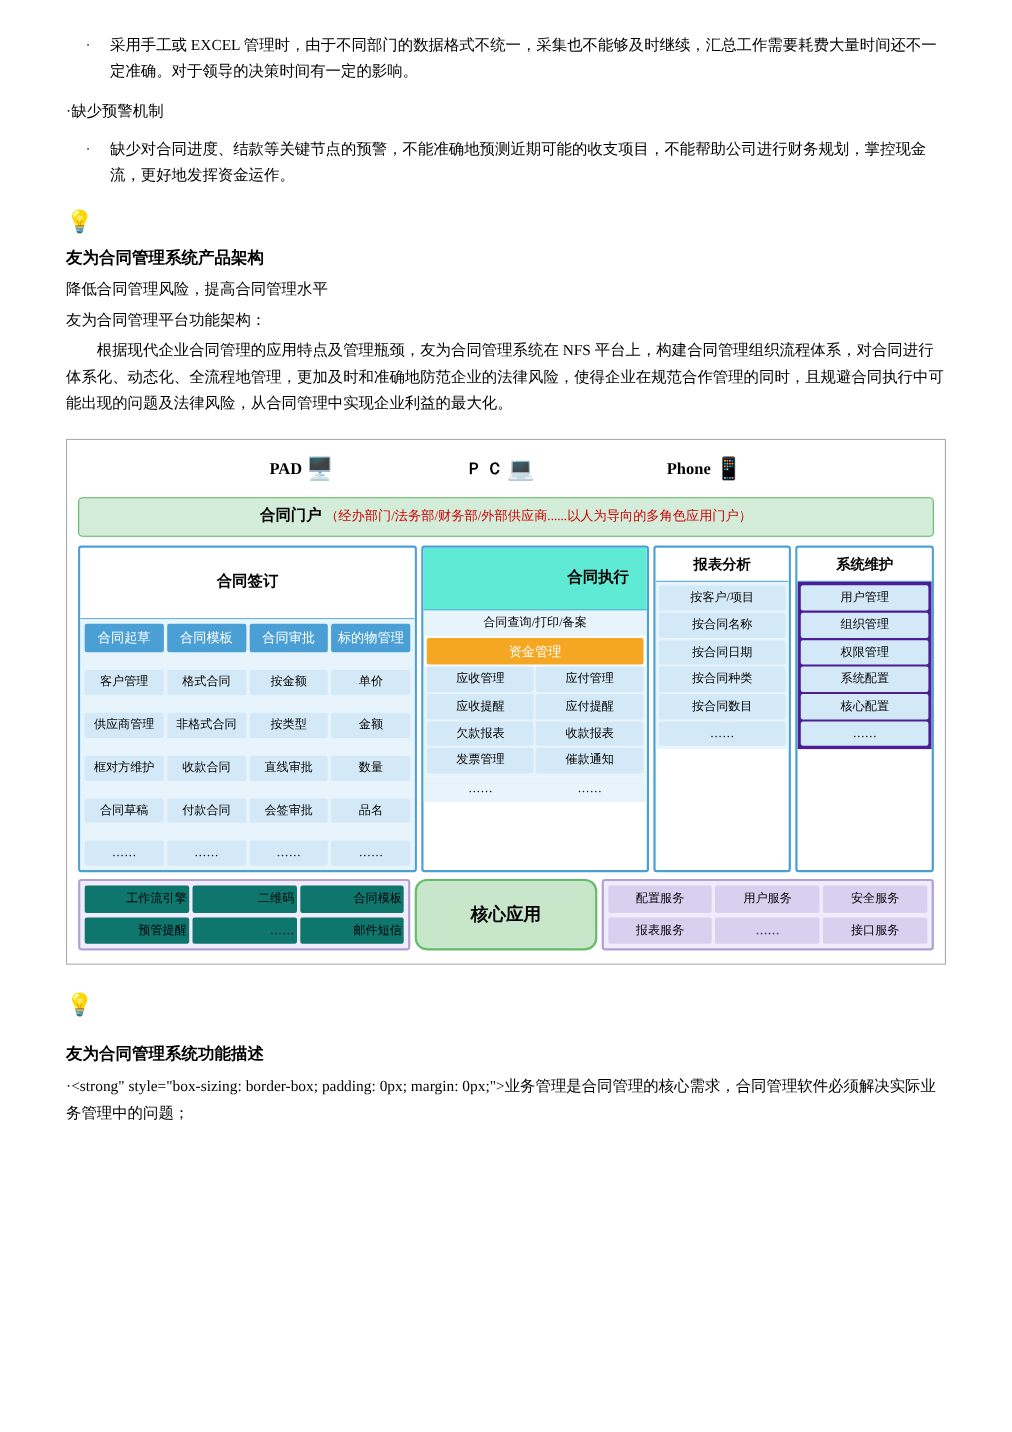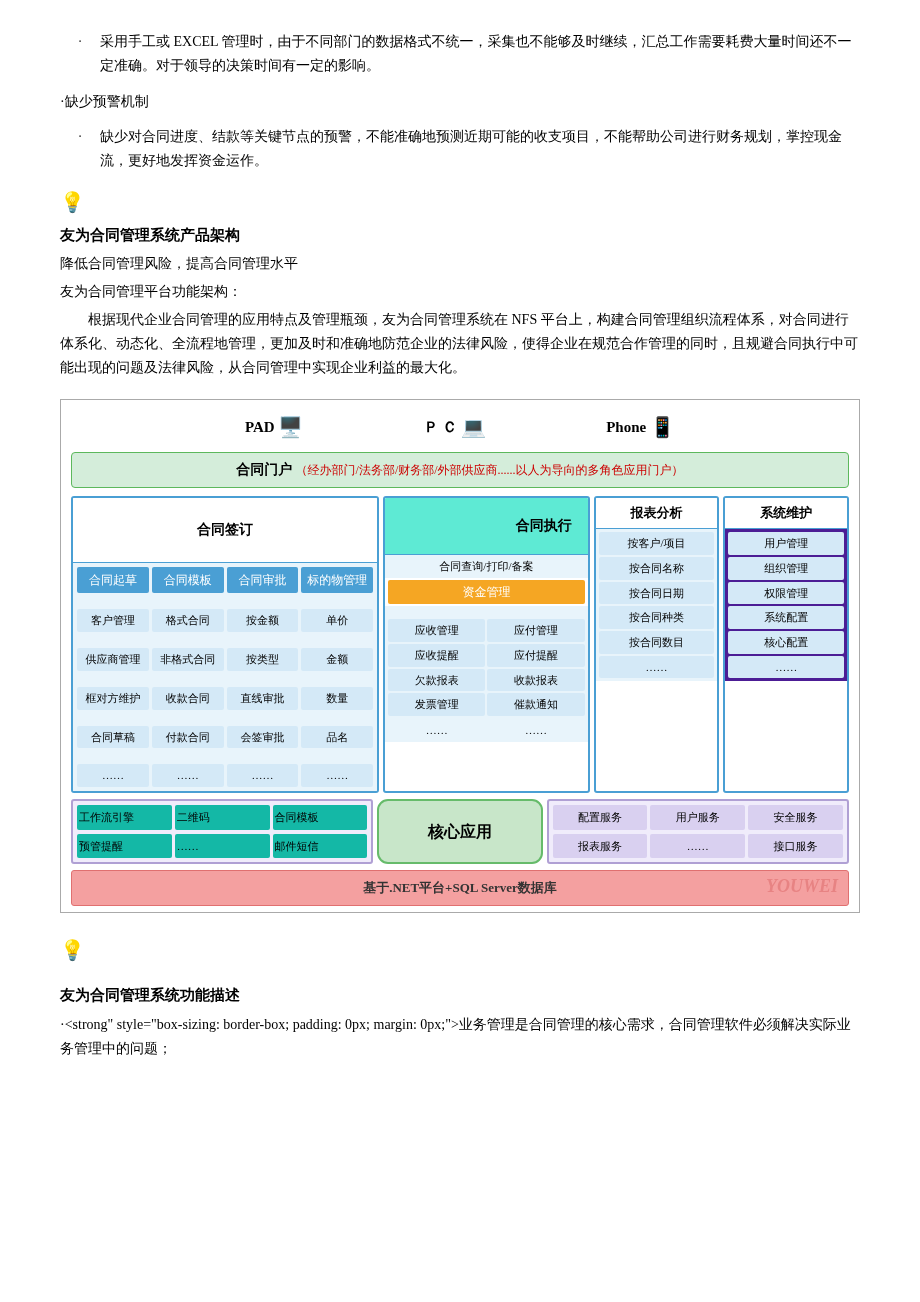--- a/index.html
+++ b/index.html
@@ -173,21 +173,21 @@
       text-align: center;
       font-size: 12px;
       padding: 2px;
       margin: 2px 3px;
       border-radius: 2px;
     }
     .zhixing-grid {
       display: grid;
       grid-template-columns: 1fr 1fr;
       gap: 2px;
-      padding: 13px 3px 3px 3px;
+      padding: 0 3px 3px 3px;
       background: #e8f4fb;
     }
     .zhixing-cell {
       background: #d4e9f7;
       text-align: center;
       font-size: 11px;
       padding: 2px 1px;
       border-radius: 2px;
     }
     .zhixing-dots {
@@ -267,22 +267,22 @@
       background: #f0ecfb;
       padding: 4px;
     }
     .core-left-grid {
       display: grid;
       grid-template-columns: 1fr 1fr 1fr;
       gap: 3px;
       margin-bottom: 4px;
     }
     .core-left-cell {
-      background: #14b8a6;
-      text-align: left;
+      background: #0f766e;
+      text-align: right;
       font-size: 11px;
       padding: 3px 2px;
       border-radius: 2px;
     }
     .core-left-row2 {
       display: grid;
       grid-template-columns: 1fr 1fr 1fr;
       gap: 3px;
     }
     .core-center {
@@ -515,24 +515,20 @@
       </div>
       <div class="core-right-row2">
         <div class="core-right-cell">报表服务</div>
         <div class="core-right-cell">……</div>
         <div class="core-right-cell">接口服务</div>
       </div>
     </div>
 
   </div>
 
-  <div class="platform-base">
-    <span>基于.NET平台+SQL Server数据库</span>
-    <span class="platform-watermark">YOUWEI</span>
-  </div>
 
 </div>
 
 <div class="light-bulb">💡</div>
 
 <div class="bottom-section">
   <div class="section-title">友为合同管理系统功能描述</div>
   <div class="paragraph">
     <span>·&lt;strong" style="box-sizing: border-box; padding: 0px; margin: 0px;"&gt;业务管理是合同管理的核心需求，合同管理软件必须解决实际业务管理中的问题；</span>
   </div>

